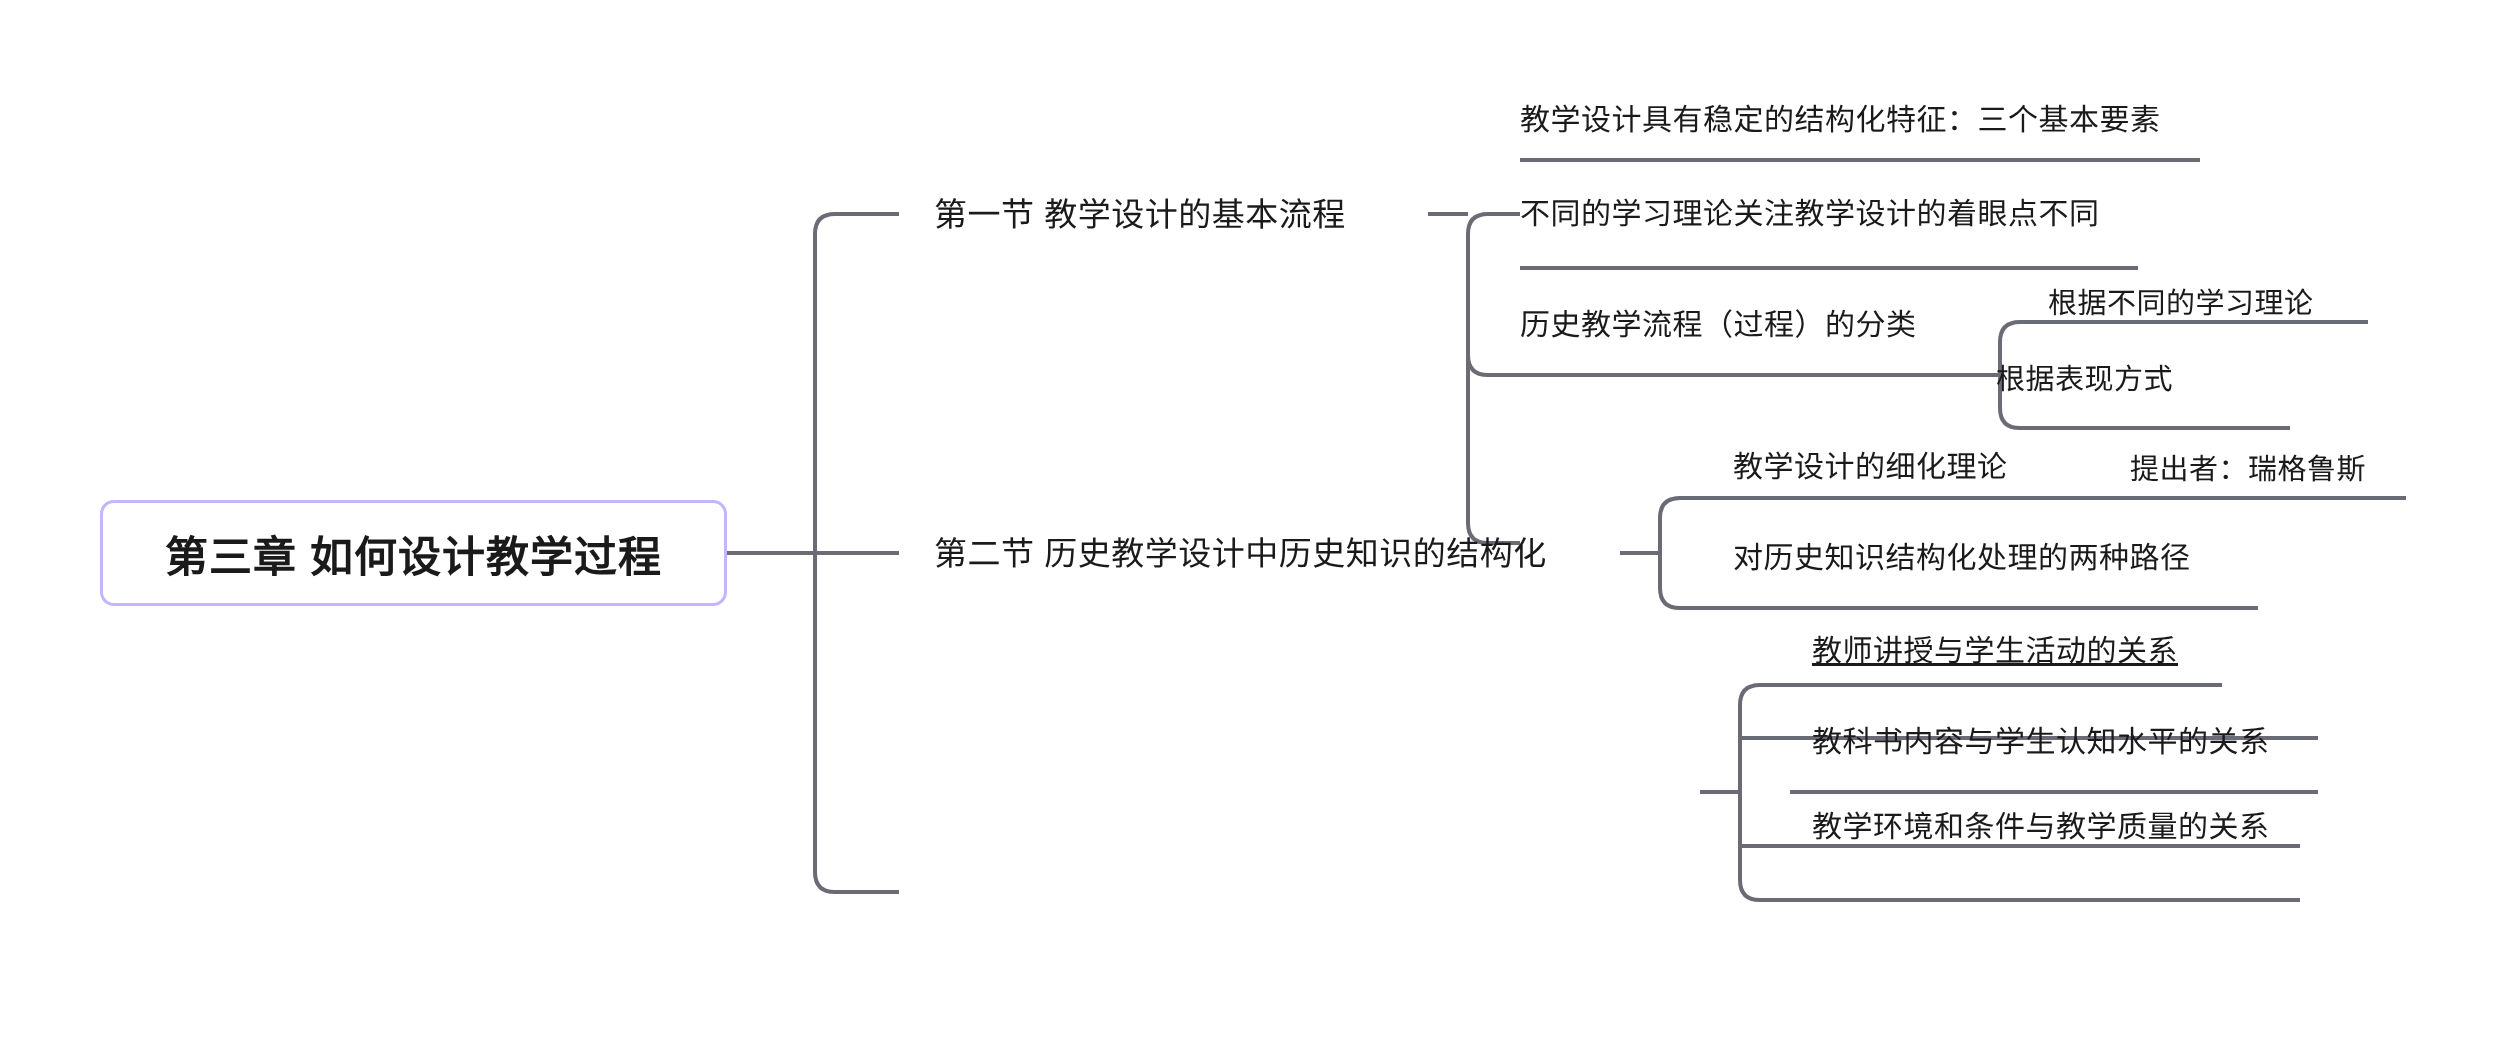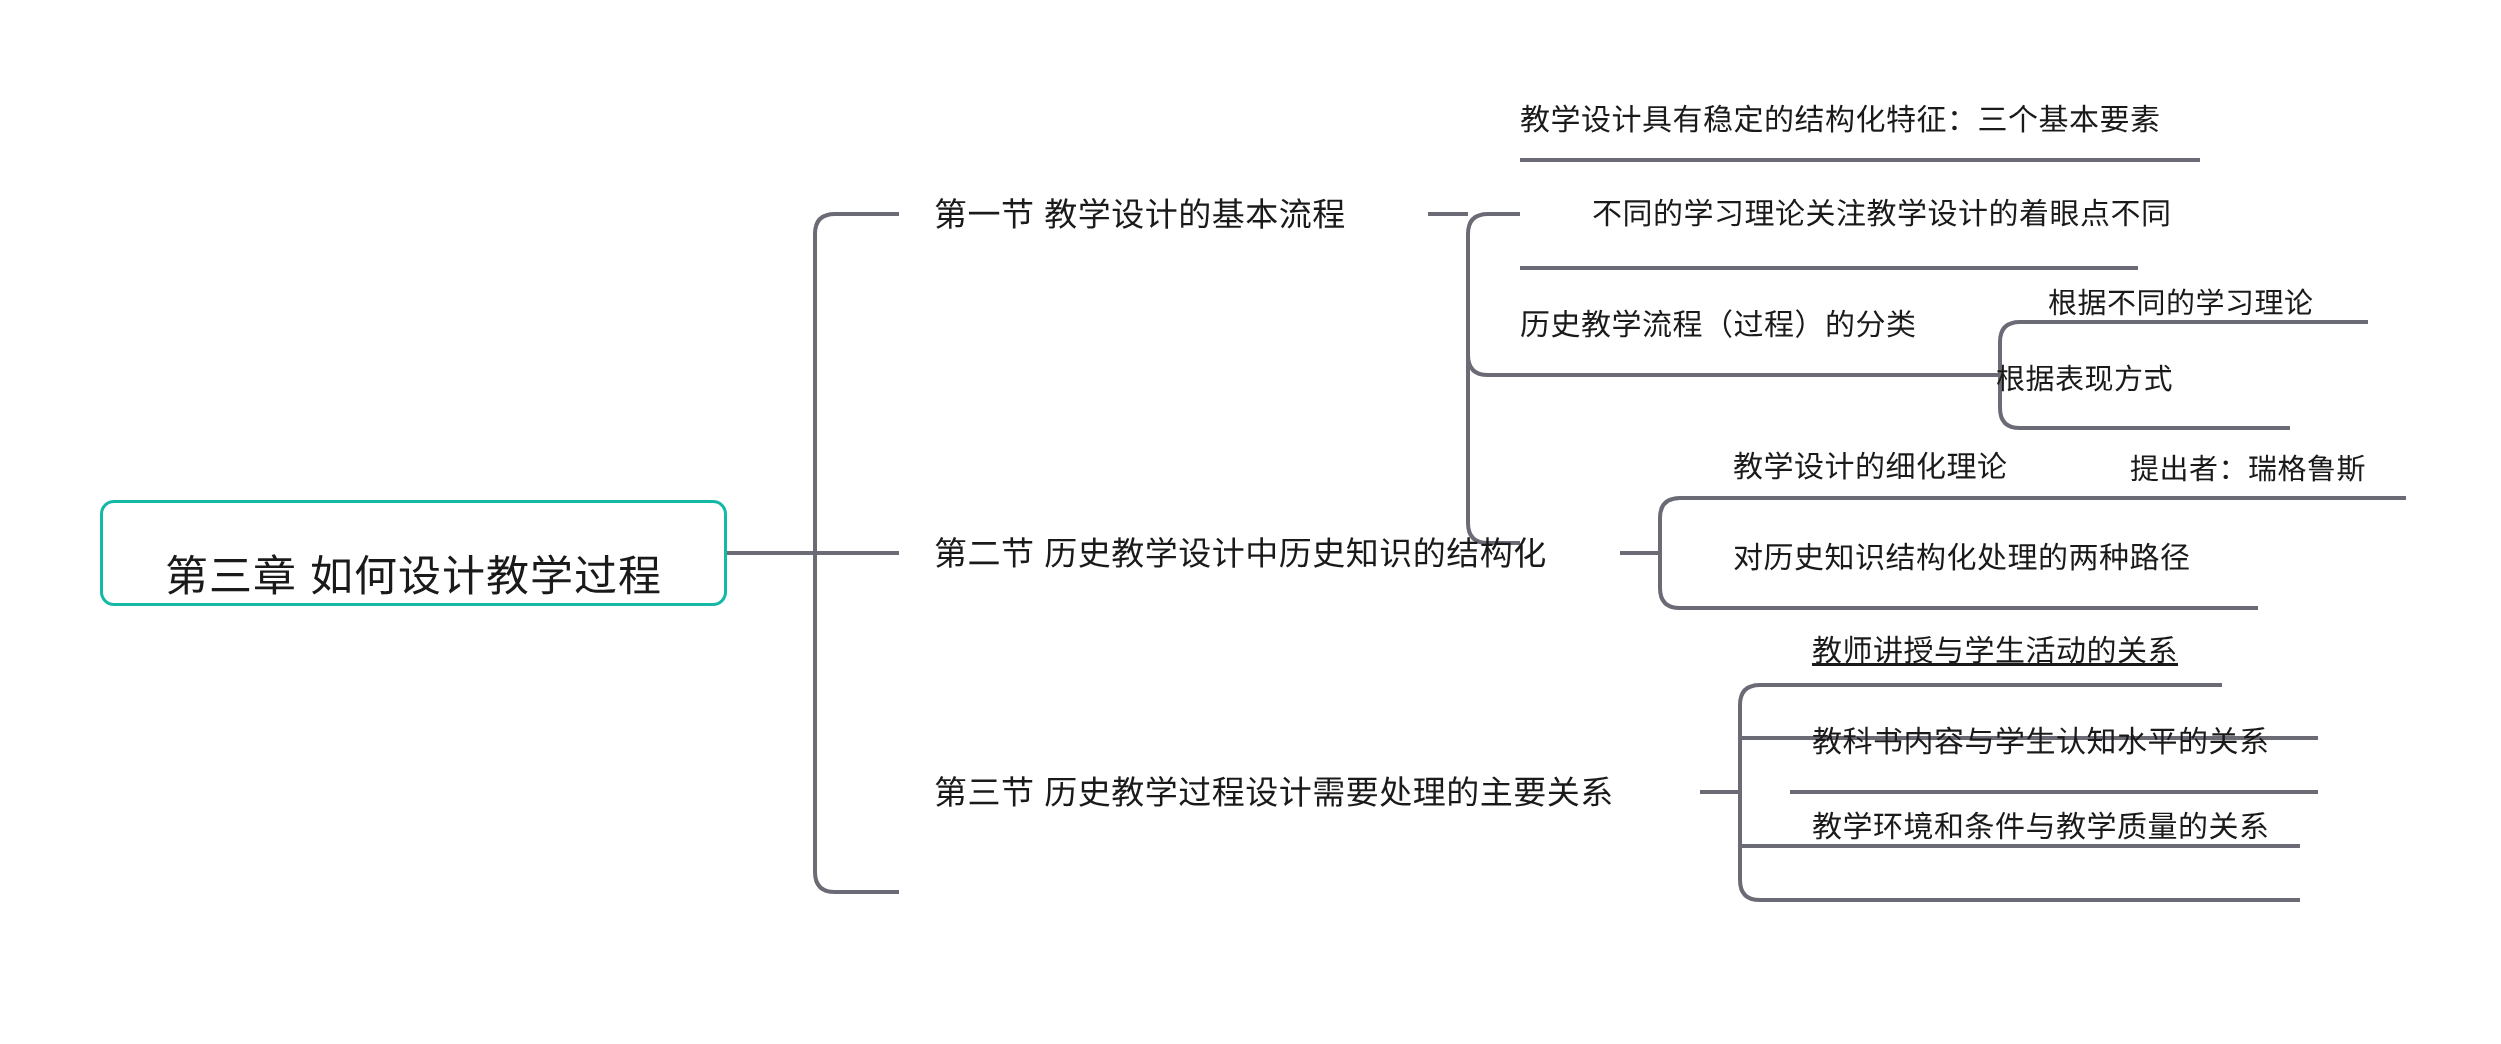--- a/index.html
+++ b/index.html
@@ -16,25 +16,25 @@
   .node-label{
     position:absolute;
     white-space:nowrap;
     color:#1a1a1a;
     font-weight:400;
     letter-spacing:0.5px;
     line-height:1;
   }
   .root-box{
     position:absolute;
-    border:3px solid #14b8a6;
+    border:3px solid #c4b5fd;
     border-radius:14px;
     background:#ffffff;
     box-sizing:border-box;
-    display:flex;align-items:flex-end;justify-content:center;
+    display:flex;align-items:center;justify-content:center;font-weight:bold;
   }
   .root-text{
     font-size:43px;
     color:#1a1a1a;
     white-space:nowrap;
     letter-spacing:1px;
   }
   .lvl2{font-size:33px;}
   .lvl3{font-size:30px;}
   .lvl4{font-size:29px;}
@@ -92,29 +92,26 @@
   </div>
 
   <div class="node-label lvl2" style="left:934px;top:537px;">
     <span>第二节 历史教学设计中历史知识的结构化</span>
   </div>
 
   <div class="node-label lvl2" style="left:934px;top:198px;">
     <span>第一节 教学设计的基本流程</span>
   </div>
 
-  <div class="node-label lvl2" style="left:934px;top:776px;">
-    <span>第三节 历史教学过程设计需要处理的主要关系</span>
-  </div>
 
   <div class="node-label lvl3" style="left:1520px;top:105px;">
     <span>教学设计具有稳定的结构化特征：三个基本要素</span>
   </div>
 
-  <div class="node-label lvl3" style="left:1592px;top:199px;">
+  <div class="node-label lvl3" style="left:1520px;top:199px;">
     <span>不同的学习理论关注教学设计的着眼点不同</span>
   </div>
 
   <div class="node-label lvl3" style="left:1520px;top:310px;">
     <span>历史教学流程（过程）的分类</span>
   </div>
 
   <div class="node-label lvl4" style="left:2048px;top:289px;">
     <span>根据不同的学习理论</span>
   </div>

